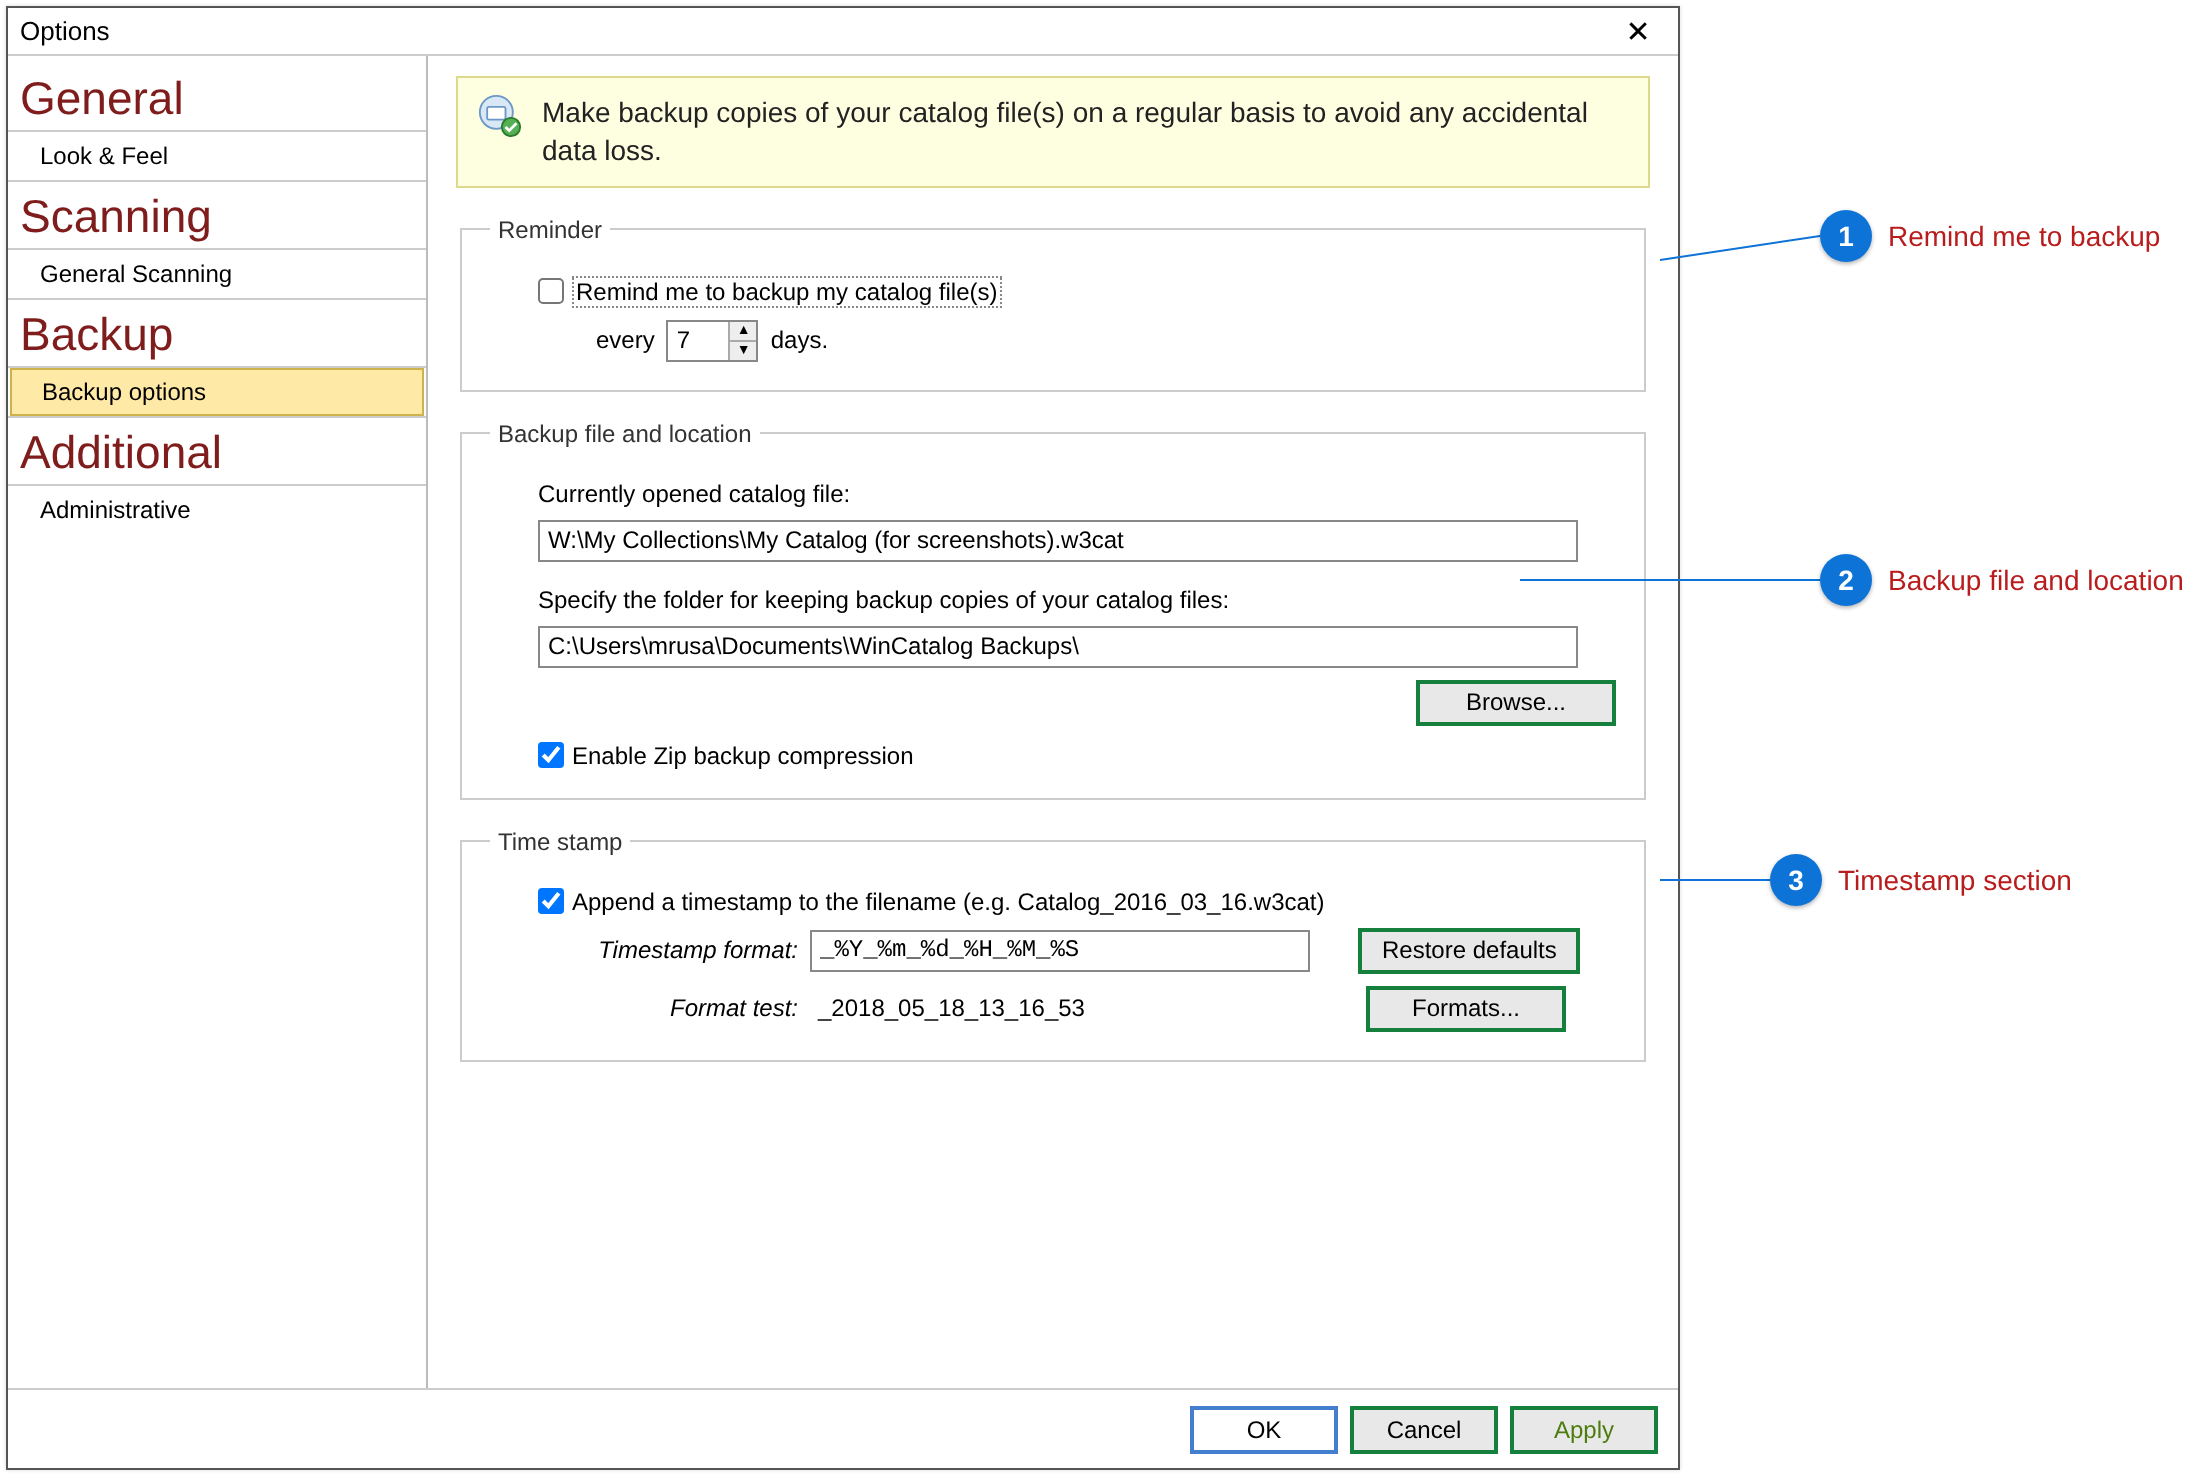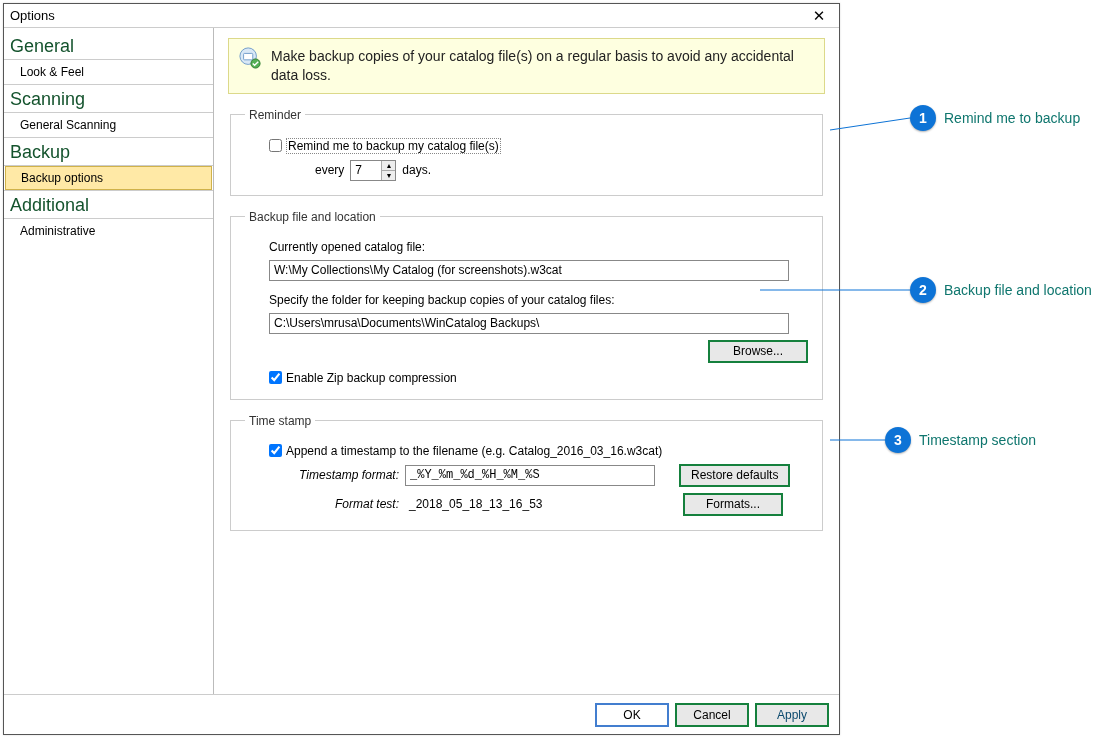--- a/index.html
+++ b/index.html
@@ -47,22 +47,22 @@
     display: flex;
     overflow: hidden;
   }
   .sidebar {
     width: 210px;
     border-right: 1px solid #bbb;
     padding: 4px 0;
     background: #fff;
   }
   .cat {
-    font-size: 18px;
-    color: #14532d;
+    font-size: 23px;
+    color: #7f1d1d;
     padding: 4px 6px 2px 6px;
     border-top: 1px solid #ccc;
     border-bottom: 1px solid #ccc;
     background: #fff;
   }
   .cat.first { border-top: none; }
   .item {
     padding: 5px 6px 5px 16px;
     font-size: 12px;
     cursor: pointer;
@@ -102,21 +102,21 @@
     color: #333;
     padding: 0 4px;
   }
   .row {
     display: flex;
     align-items: center;
     gap: 6px;
     margin-top: 6px;
   }
   .indent { margin-left: 24px; }
-  .indent2 { margin-left: 70px; }
+  .indent2 { margin-left: 53px; }
   input[type="text"].wide {
     width: 520px;
     height: 21px;
     border: 1px solid #888;
     padding: 0 4px;
     font-size: 12px;
     font-family: inherit;
   }
   input[type="text"].mid {
     width: 250px;
@@ -195,21 +195,21 @@
     justify-content: flex-end;
     gap: 6px;
     padding: 14px 10px;
   }
   .footer .btn { min-width: 74px; height: 24px; }
   .btn.primary {
     background: #fff;
     border: 2px solid #437ecf;
   }
   .btn.disabled {
-    color: #0c4a6e;
+    color: #4d7c0f;
   }
 
   
   .callout {
     position: absolute;
     display: flex;
     align-items: center;
     gap: 8px;
   }
   .callout .circle {
@@ -219,21 +219,21 @@
     color: #fff;
     display: flex;
     align-items: center;
     justify-content: center;
     font-size: 14px;
     font-weight: 600;
     box-shadow: 0 1px 2px rgba(0,0,0,0.3);
   }
   .callout .text {
     font-size: 14px;
-    color: #0f766e;
+    color: #b91c1c;
   }
   svg.lead { position: absolute; pointer-events: none; }
 </style>
 </head>
 <body>
 
 <div class="outer">
   <div class="dialog">
 
     <div class="titlebar">

